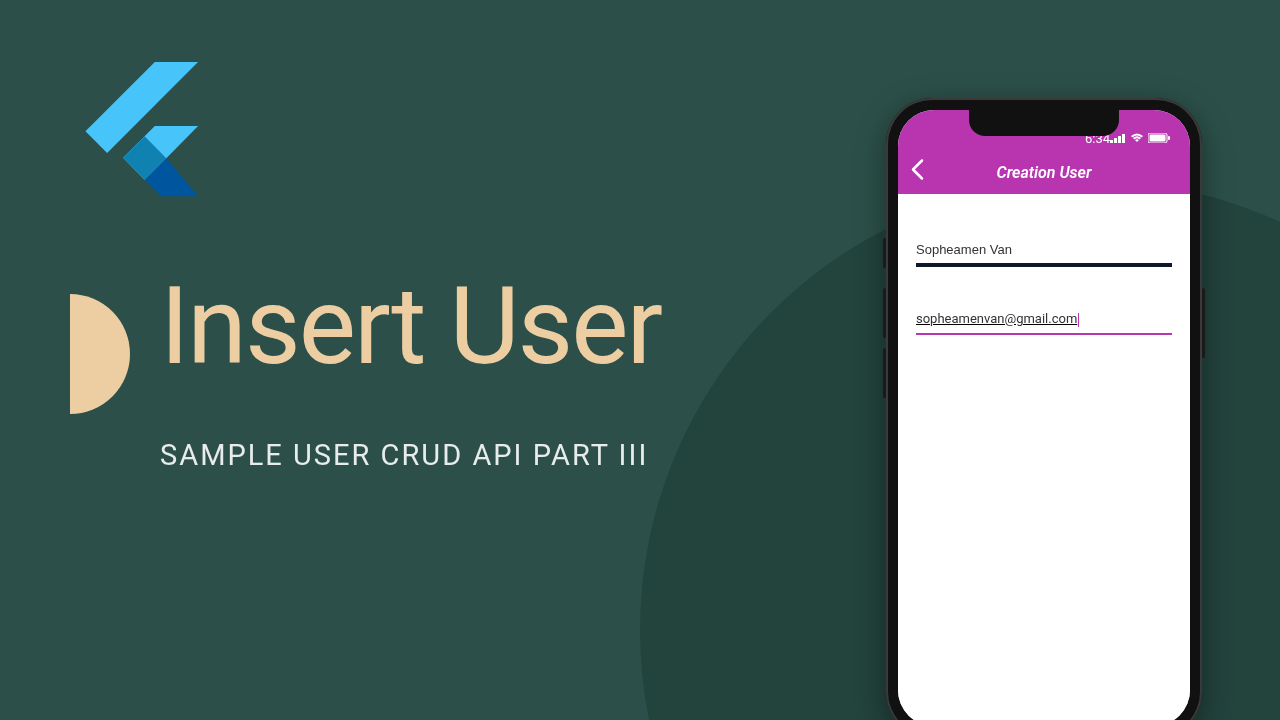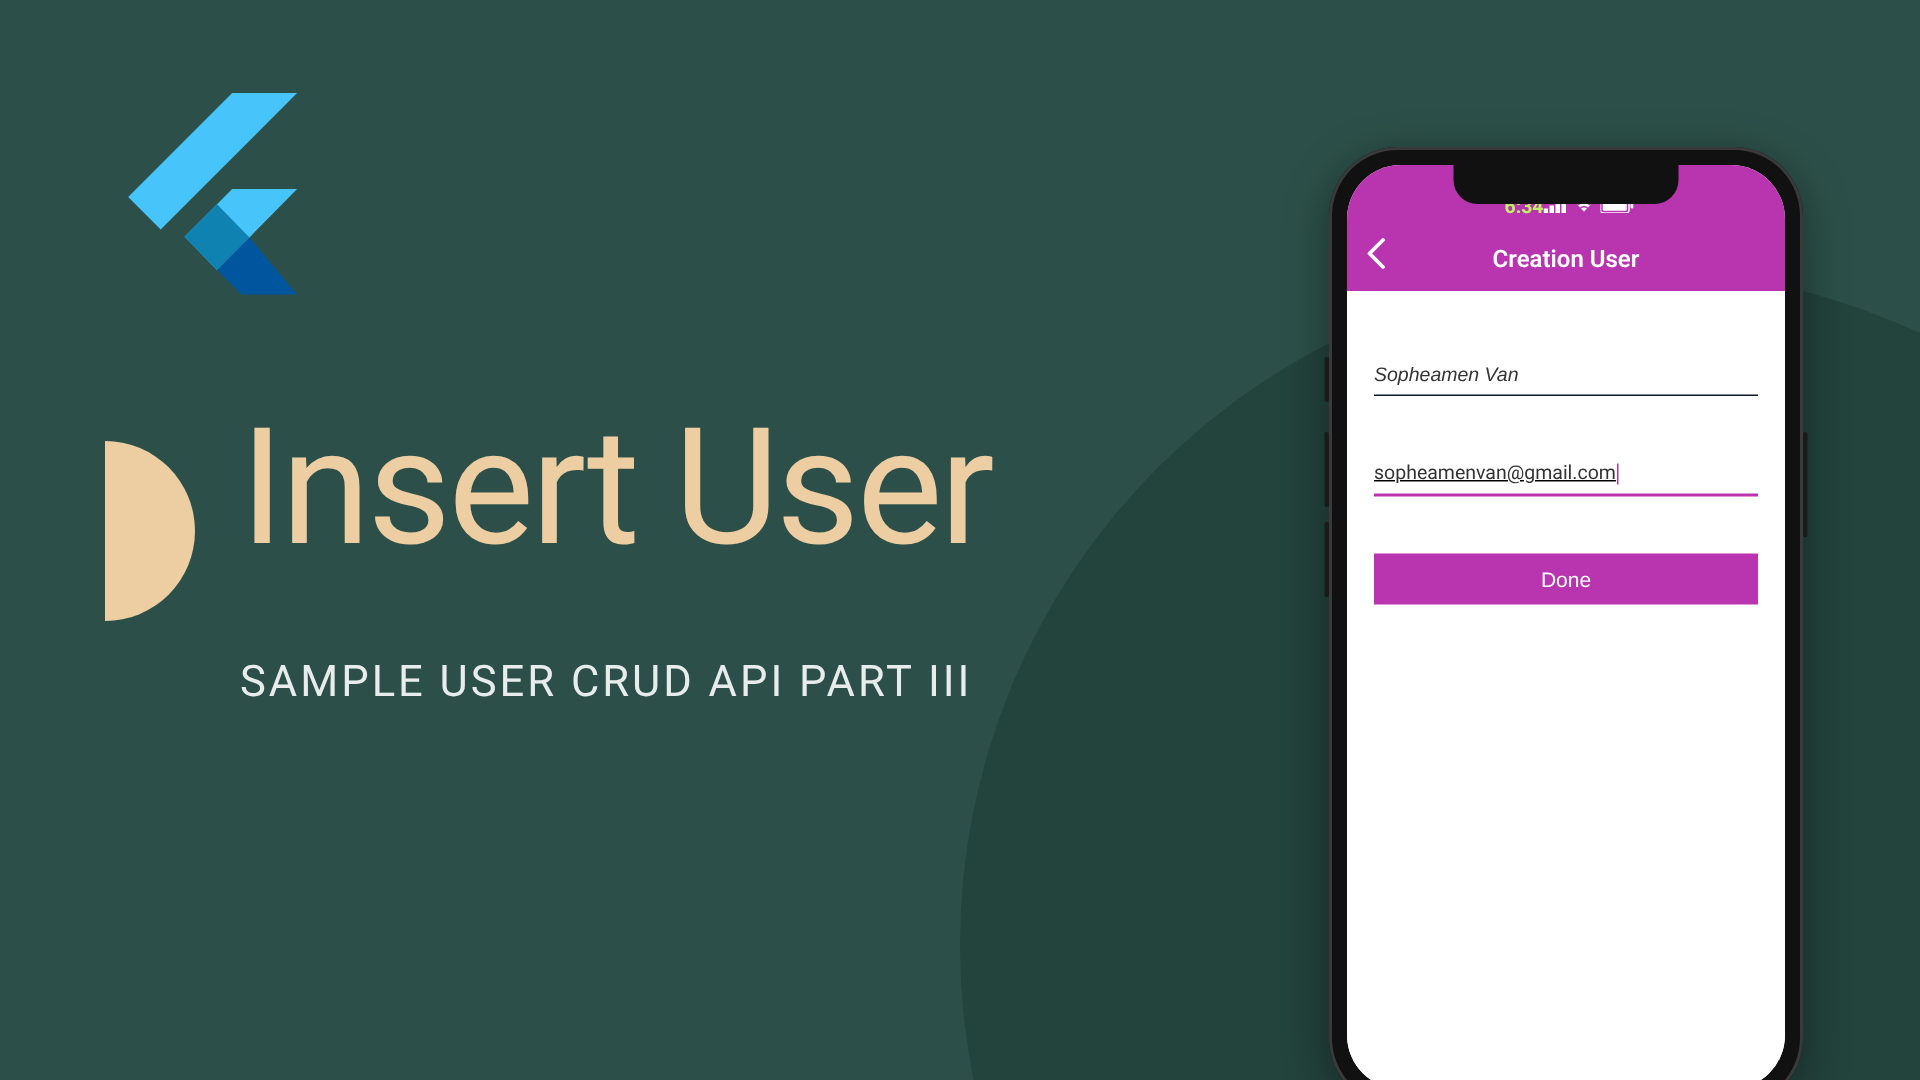--- a/index.html
+++ b/index.html
@@ -86,57 +86,56 @@
   .side-btn.left1 { left: -3px; top: 140px; width: 3px; height: 30px; }
   .side-btn.left2 { left: -3px; top: 190px; width: 3px; height: 50px; }
   .side-btn.left3 { left: -3px; top: 250px; width: 3px; height: 50px; }
   .side-btn.right1 { right: -3px; top: 190px; width: 3px; height: 70px; }
 
   
   .status-bar {
     position: absolute; top: 0; left: 0; right: 0;
     height: 40px;
     background: #B935B0;
-    color: #bef264;
-    display: flex; align-items: flex-end; justify-content: center;
+    color: #ffffff;
+    display: flex; align-items: flex-end; justify-content: flex-end;
     padding: 0 20px 4px 24px;
-    font-size: 13px; font-weight: 700;
+    font-size: 13px; font-weight: 400;
   }
   .status-right { display: flex; align-items: center; gap: 4px; }
 
   
   .app-bar {
     position: absolute; top: 40px; left: 0; right: 0;
     height: 44px;
     background: #B935B0;
     color: #fff;
-    display: flex; align-items: center; justify-content: center;
+    display: flex; align-items: center; justify-content: center; font-style: italic;
   }
   .app-bar .back {
     position: absolute; left: 12px; top: 50%; transform: translateY(-50%);
     font-size: 22px; font-weight: 300;
     cursor: pointer;
   }
   .app-bar .apptitle { font-size: 16px; font-weight: 600; }
 
   
   .content {
     position: absolute; top: 84px; left: 0; right: 0; bottom: 0;
     padding: 42px 18px 0 18px;
     background: #fff;
   }
   .field {
     border: none; outline: none;
     width: 100%;
     font-size: 13px;
     color: #333;
     padding: 6px 0 6px 0;
-    border-bottom: 1px solid #0f172a;
+    border-bottom: 4px solid #0f172a;
     background: transparent;
-    font-style: italic;
   }
   .spacer { height: 38px; }
 
   .caret {
     display: inline-block;
     width: 1px; height: 14px;
     background: #B935B0;
     vertical-align: middle;
     margin-left: 1px;
     animation: blink 1s step-end infinite;
@@ -228,16 +227,15 @@
     <div class="content">
       <input class="field" type="text" value="Sopheamen Van" style="">
       <div class="spacer"></div>
 
       <div class="email-wrap">
         <div class="email-display">
           <span>sopheamenvan@gmail.com</span><span class="caret"></span>
         </div>
       </div>
 
-      <button class="done-btn">Done</button>
     </div>
   </div>
 </div>
 
 </body></html>

